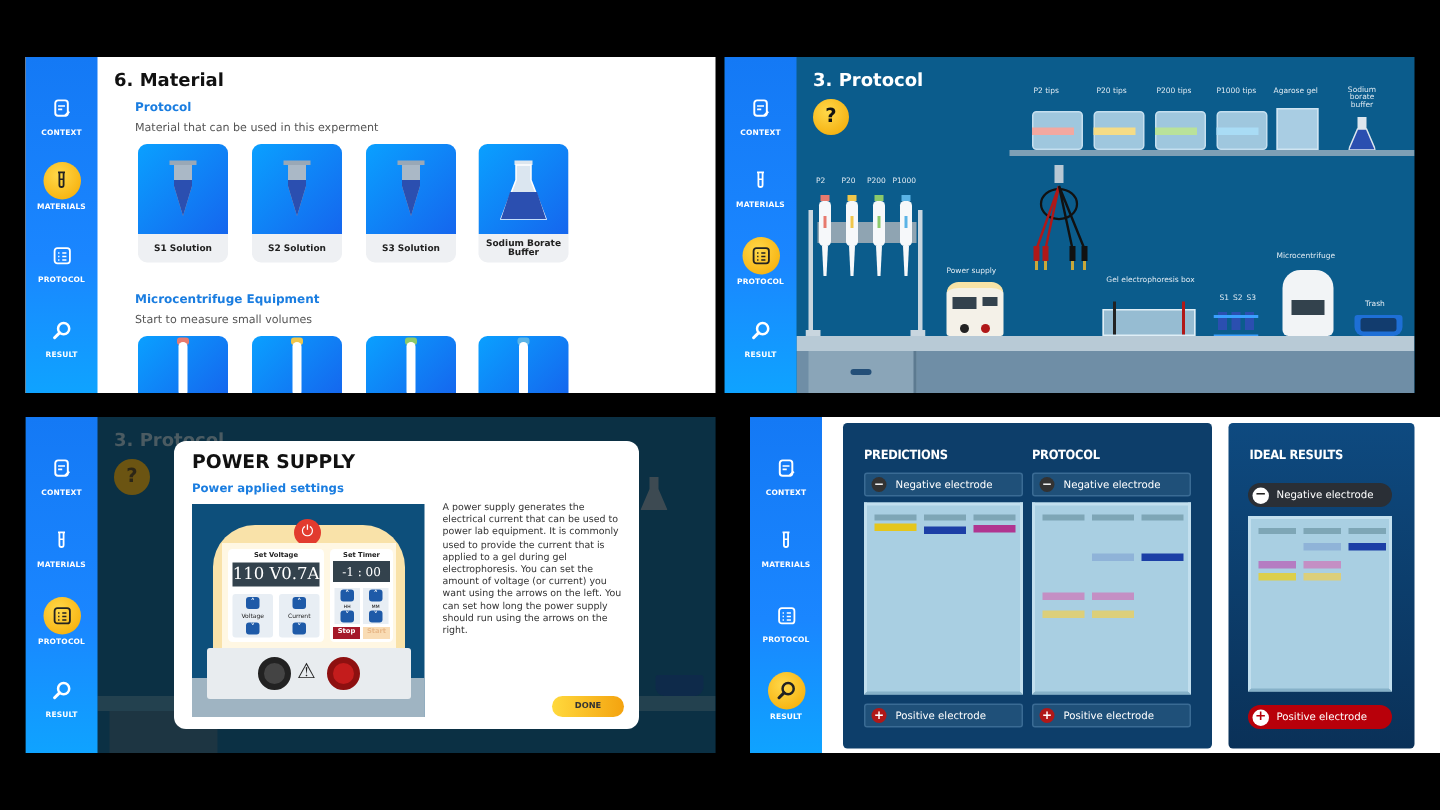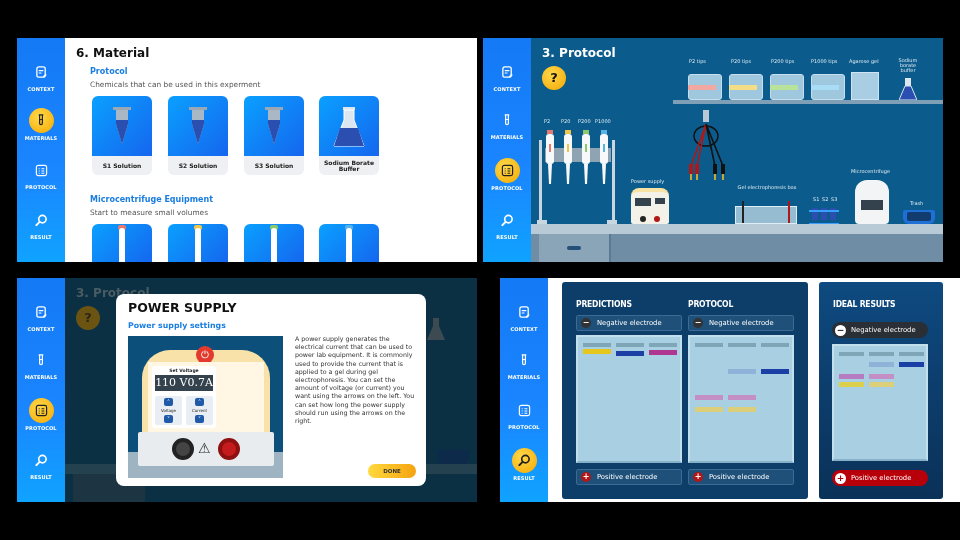--- a/index.html
+++ b/index.html
@@ -119,21 +119,21 @@
             <circle cx="8" cy="5.5" r="4" fill="none" stroke="#fff" stroke-width="1.8"></circle>
             <path d="M5 8.5L1.5 12" stroke="#fff" stroke-width="2.2" stroke-linecap="round"></path>
           </svg>
         </div>
       <span class="sb-label">RESULT</span>
     </div>
   </div>
 
   <div class="p1-title">6. Material</div>
   <div class="p1-sub" style="top:29px">Protocol</div>
-  <div class="p1-desc" style="top:42px">Chemicals that can be used in this experment</div>
+  <div class="p1-desc" style="top:42px">Material that can be used in this experment</div>
 
   <div class="card" style="left:75px;top:58px">
     <div class="img">
         <svg class="tube" viewBox="0 0 20 40">
           <rect x="1" y="1" width="18" height="3" fill="#9aa8b6"></rect>
           <path d="M4 4h12v14l-6 20-6-20z" fill="#aab8c6"></path>
           <path d="M4 14h12v4l-6 20-6-20z" fill="#2b4fb0"></path>
         </svg>
       </div>
     <div class="lbl">S1 Solution</div>
@@ -392,21 +392,21 @@
     <div style="position:absolute;left:48px;top:186px;width:412px;height:10px;background:#23414f"></div>
     <div style="position:absolute;left:56px;top:196px;width:72px;height:28px;background:#1d3542"></div>
     <div style="position:absolute;left:420px;top:172px;width:32px;height:14px;background:#0e2a4a;border-radius:2px 2px 6px 6px"></div>
     <svg style="position:absolute;left:410px;top:40px" width="18" height="22" viewBox="0 0 18 22">
         <path d="M6 0h6v8l6 14H0l6-14z" fill="#3d4a52"></path>
       </svg>
   </div>
 
   <div class="modal">
     <div class="m-title">POWER SUPPLY</div>
-    <div class="m-sub">Power supply settings</div>
+    <div class="m-sub">Power applied settings</div>
     <div class="m-img">
       <div style="position:absolute;left:0;bottom:0;width:155px;height:26px;background:#9fb4c2"></div>
       <div class="dev">
         <div class="dev-top"></div>
         <div class="power-btn">⏻</div>
         <div class="dev-inner"></div>
         <div class="volpanel">
           <div style="font-size:4.5px;font-weight:bold;text-align:center;margin-top:2px;color:#222">Set Voltage</div>
           <div class="lcd" style="margin:2px 3px 0;height:16px;font-size:11px;line-height:16px;display:flex;justify-content:flex-end">
             <span>110 V</span>
@@ -416,20 +416,36 @@
             <div class="arr" style="left:9px;top:2px">˄</div>
             <div style="position:absolute;top:12px;width:27px;font-size:4px;text-align:center;color:#222">Voltage</div>
             <div class="arr" style="left:9px;top:19px">˅</div>
           </div>
           <div style="position:absolute;left:34px;top:30px;width:27px;height:29px;background:#e8eef4;border-radius:2px">
             <div class="arr" style="left:9px;top:2px">˄</div>
             <div style="position:absolute;top:12px;width:27px;font-size:4px;text-align:center;color:#222">Current</div>
             <div class="arr" style="left:9px;top:19px">˅</div>
           </div>
         </div>
+        <div class="timpanel">
+          <div style="font-size:4.5px;font-weight:bold;text-align:center;margin-top:2px;color:#222">Set Timer</div>
+          <div class="lcd" style="margin:1px 2px 0;height:14px;font-size:8px;line-height:16px">-1 : 00</div>
+          <div style="position:absolute;left:3px;top:26px;width:17px;height:24px;background:#e8eef4">
+            <div class="arr" style="left:4px;top:1px">˄</div>
+            <div style="position:absolute;top:10px;width:17px;font-size:3px;text-align:center">HH</div>
+            <div class="arr" style="left:4px;top:15px">˅</div>
+          </div>
+          <div style="position:absolute;left:22px;top:26px;width:17px;height:24px;background:#e8eef4">
+            <div class="arr" style="left:4px;top:1px">˄</div>
+            <div style="position:absolute;top:10px;width:17px;font-size:3px;text-align:center">MM</div>
+            <div class="arr" style="left:4px;top:15px">˅</div>
+          </div>
+          <div style="position:absolute;left:2px;top:52px;width:18px;height:8px;background:#a5182a;color:#fff;font-size:4.5px;font-weight:bold;text-align:center;line-height:8px;cursor:pointer">Stop</div>
+          <div style="position:absolute;left:22px;top:52px;width:18px;height:8px;background:#f9dcb4;color:#e8b98a;font-size:4.5px;font-weight:bold;text-align:center;line-height:8px;cursor:pointer">Start</div>
+        </div>
         <div class="dev-base">
           <div class="jack" style="left:34px;background:#444;border:4px solid #222"></div>
           <div style="position:absolute;left:60px;top:8px;font-size:14px;color:#222">⚠</div>
           <div class="jack" style="left:80px;background:#c41c1c;border:4px solid #8e1010"></div>
         </div>
       </div>
     </div>
     <div class="m-text">A power supply generates the electrical current that can be used to power lab equipment. It is commonly used to provide the current that is applied to a gel during gel electrophoresis. You can set the amount of voltage (or current) you want using the arrows on the left. You can set how long the power supply should run using the arrows on the right.</div>
     <div class="done-btn">DONE</div>
   </div>

